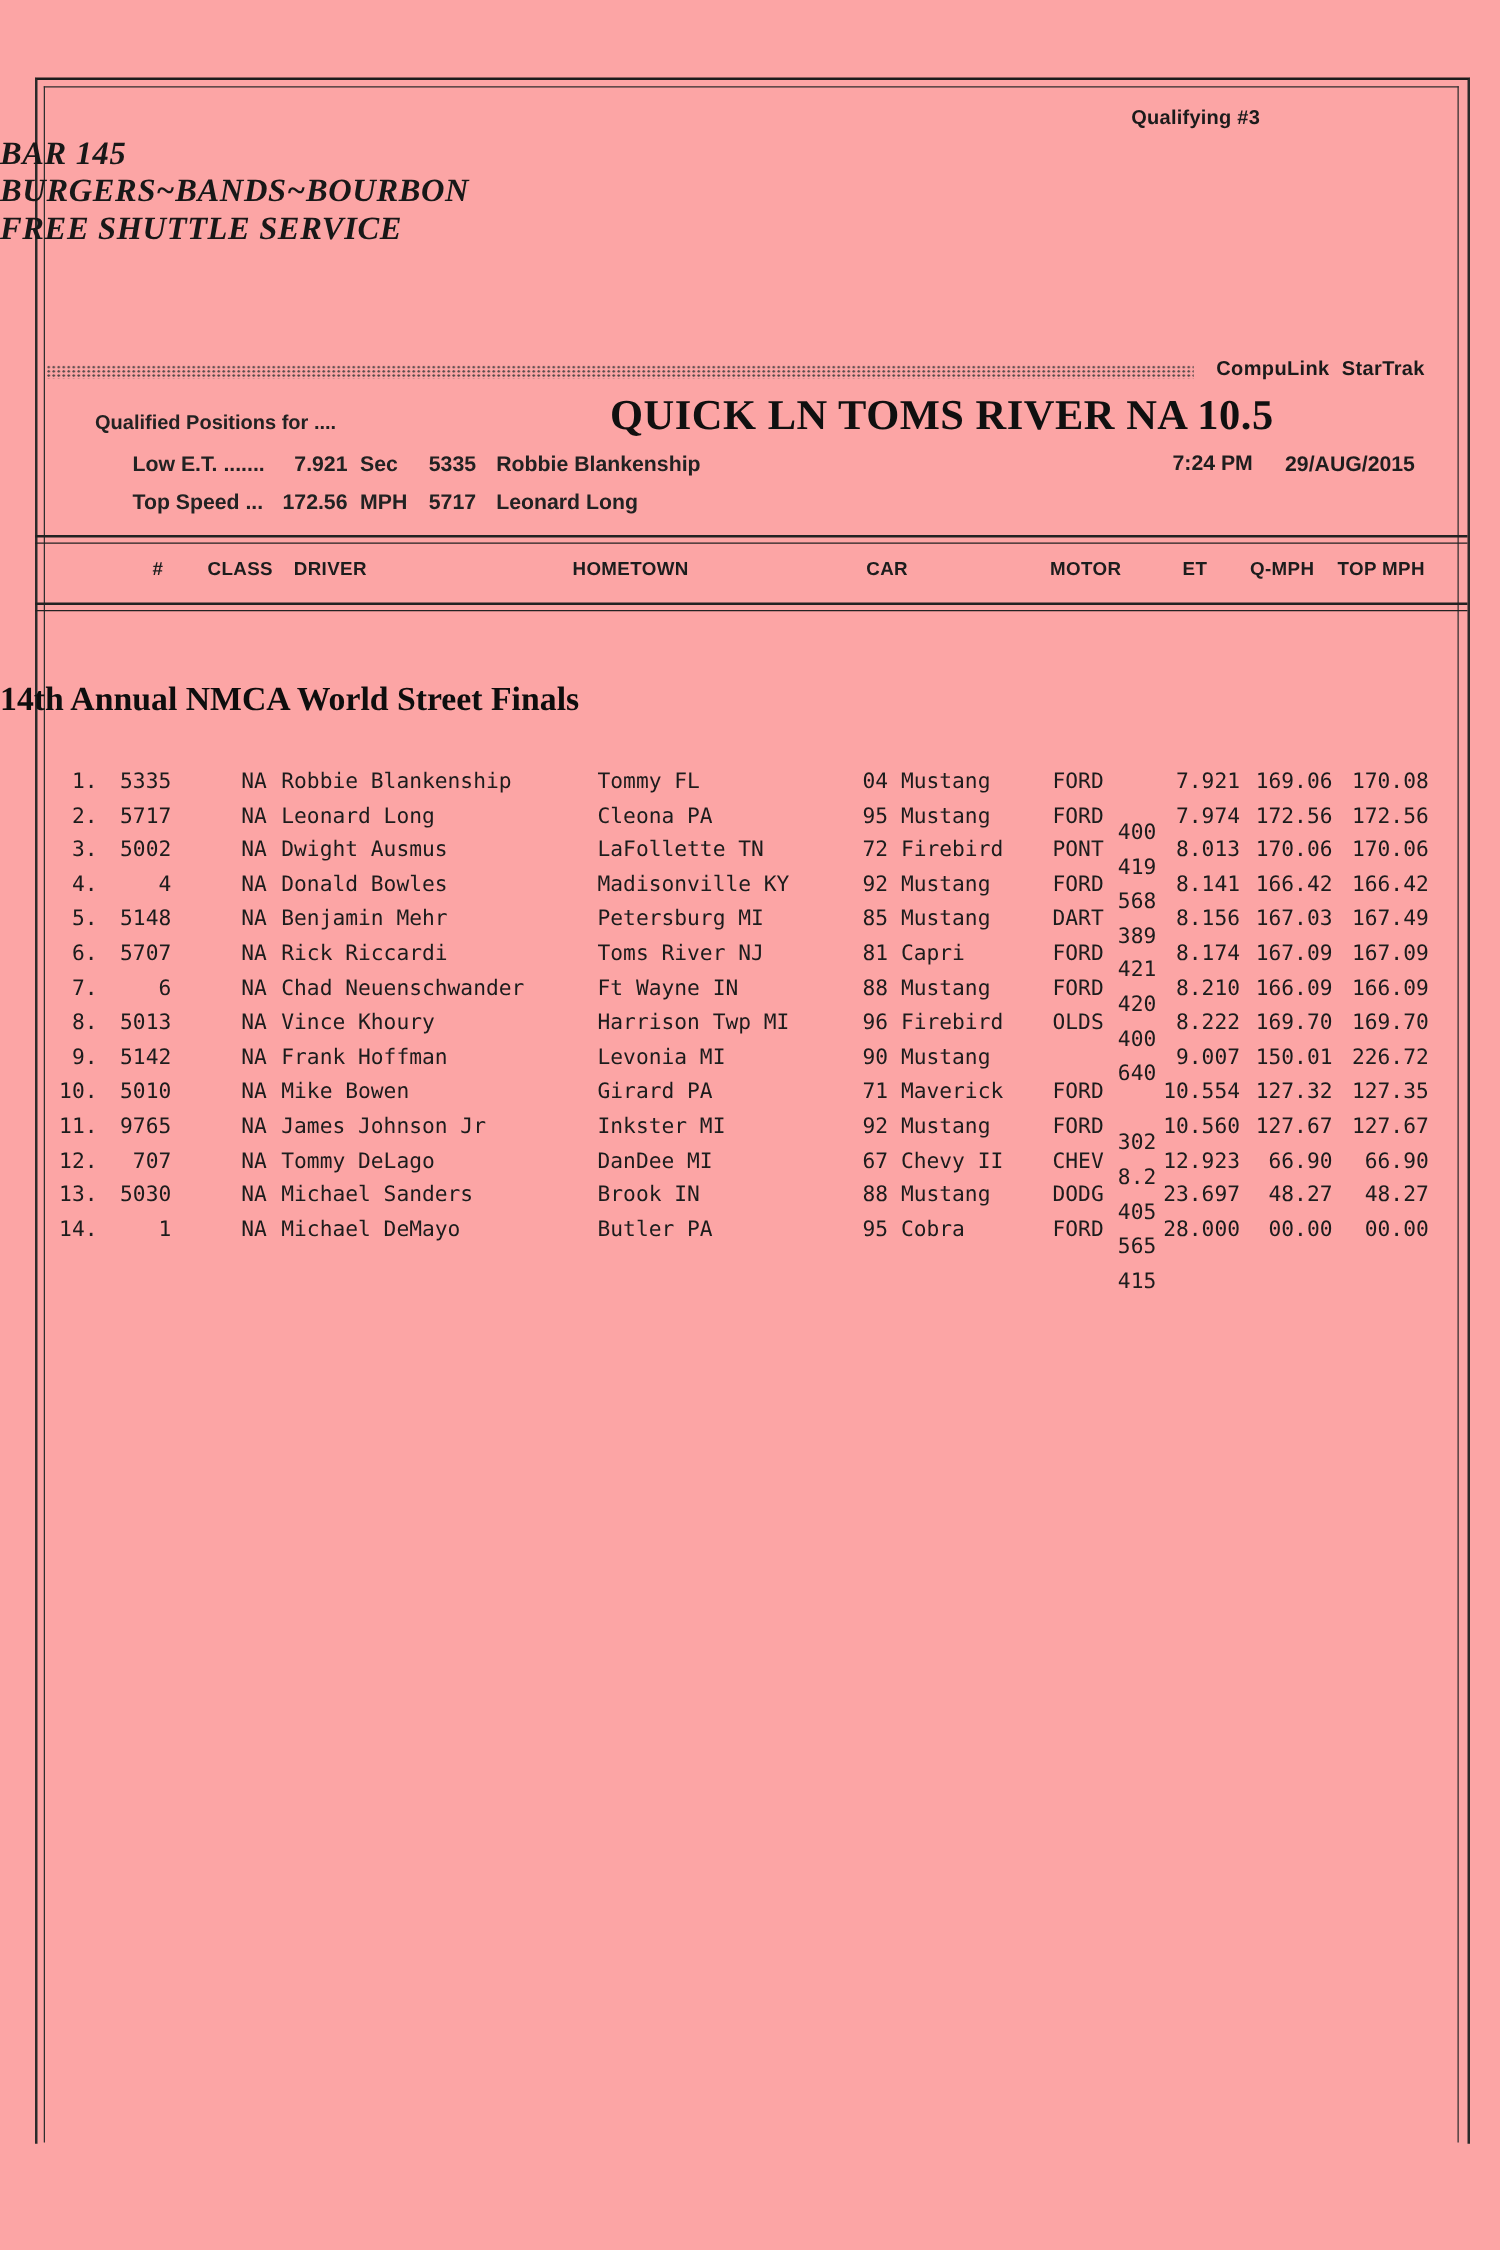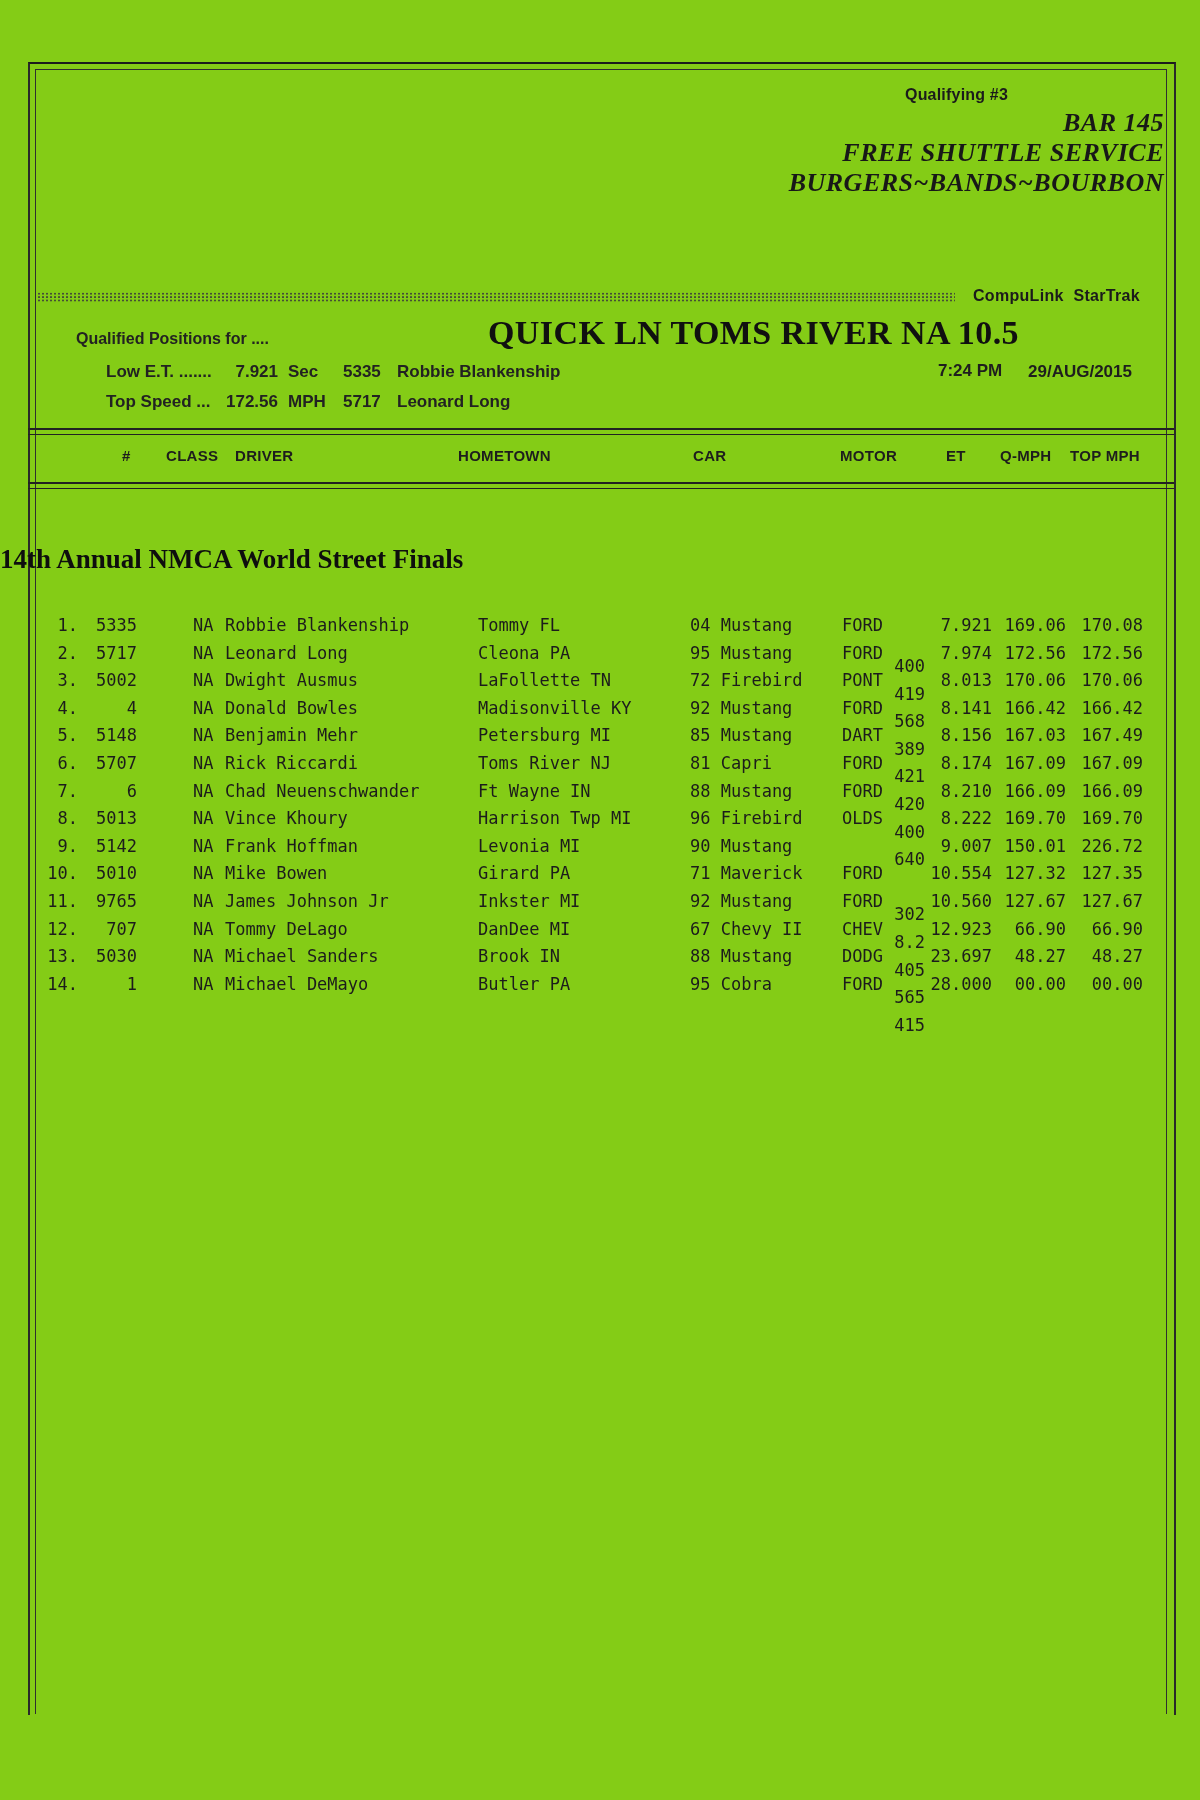--- a/index.html
+++ b/index.html
@@ -1,35 +1,35 @@
 <!DOCTYPE html>
 <html><head>
 <meta charset="utf-8">
 <style>
   html,body{margin:0;padding:0;background:#ffffff;}
   .page{
     position:relative;width:1200px;height:1800px;
-    background:#84cc16;overflow:hidden;
+    background:#fca5a5;overflow:hidden;
     font-family:"Liberation Sans",sans-serif;color:#1e1e1e;
   }
   
   .frame-outer{
     position:absolute;left:28px;top:62px;width:1144px;height:1651px;
     border-top:2px solid #1c1c1c;border-left:2px solid #2a2a2a;border-right:2px solid #2a2a2a;
   }
   .frame-inner{
     position:absolute;left:35px;top:69px;width:1130px;height:1644px;
     border-top:1px solid #2f2f2f;border-left:1px solid #2f2f2f;border-right:1px solid #2f2f2f;
   }
   .qualifying{
     position:absolute;left:905px;top:86px;font-size:16px;font-weight:600;
     letter-spacing:.2px;color:#1b1b1b;
   }
   .venue{
-    position:absolute;left:0;top:108px;width:1164px;text-align:right;
+    position:absolute;left:0;top:108px;width:1164px;text-align:left;
     font-family:"Liberation Serif",serif;font-style:italic;font-weight:700;
     font-size:26px;line-height:30px;color:#181818;letter-spacing:.5px;
   }
   .dotted{
     position:absolute;left:37px;top:292px;width:918px;height:11px;
     background-image:radial-gradient(circle,#3a3a3a 0.9px,transparent 1.1px);
     background-size:4px 3.4px;opacity:.85;
   }
   .compulink{
     position:absolute;left:973px;top:287px;font-size:16px;font-weight:600;color:#1b1b1b;
@@ -88,22 +88,22 @@
 
 <div class="page">
 
   <div class="frame-outer"></div>
   <div class="frame-inner"></div>
 
   <div class="qualifying">Qualifying #3</div>
 
   <div class="venue">
     <div>BAR 145</div>
+    <div>BURGERS~BANDS~BOURBON</div>
     <div>FREE SHUTTLE SERVICE</div>
-    <div>BURGERS~BANDS~BOURBON</div>
   </div>
 
   <div class="dotted"></div>
   <div class="compulink">CompuLink StarTrak</div>
 
   <div class="qualpos">Qualified Positions for ....</div>
   <div class="classtitle">QUICK LN TOMS RIVER NA 10.5</div>
 
   <div class="statline lowet">
     <span class="lab">Low E.T. .......</span>

